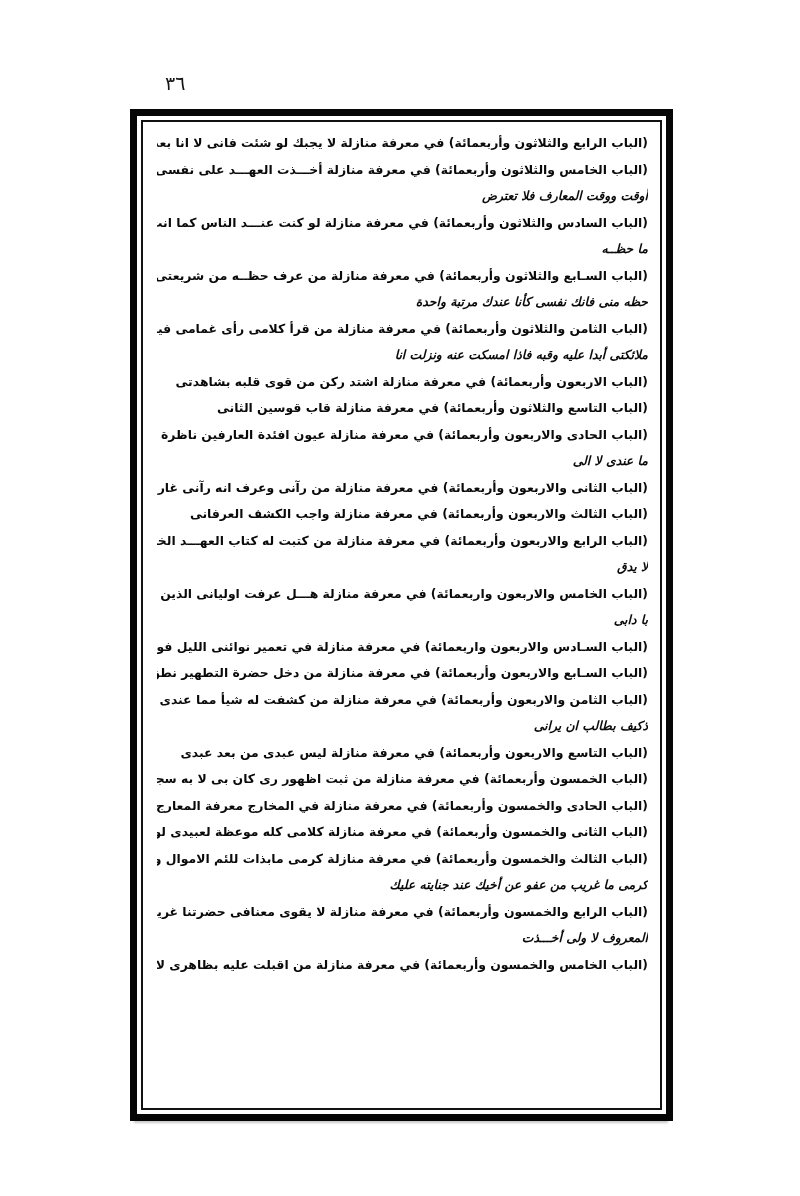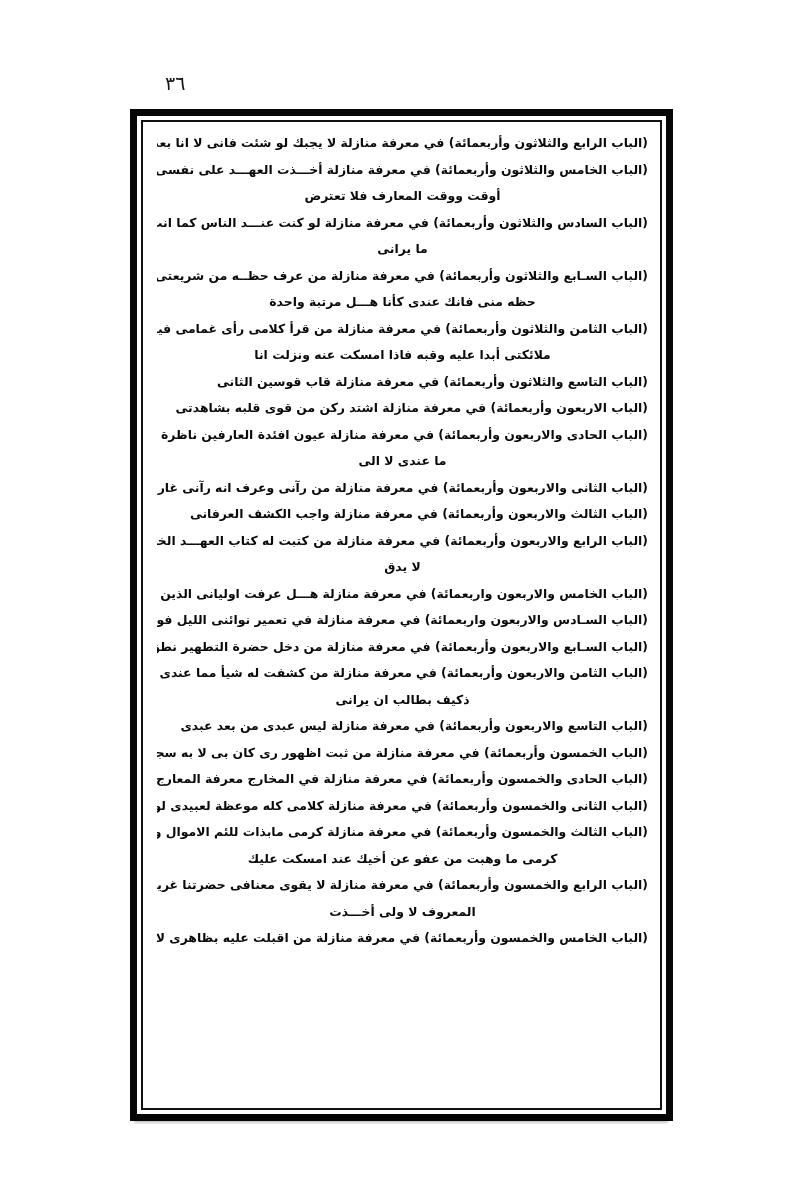--- a/index.html
+++ b/index.html
@@ -75,22 +75,23 @@
     line-height: 26.5px;
     height: 26.5px;
     white-space: nowrap;
     font-weight: 600;
     letter-spacing: -0.3px;
     overflow: hidden;
     text-overflow: clip;
   }
   
   .line.cont {
-    text-align: center;
+    text-align: right;
     direction: rtl;
+    font-style: italic;
   }
 
   
   .ink-shadow {
     position: absolute;
     left: 134px;
     top: 1118px;
     width: 534px;
     height: 5px;
     background: rgba(0,0,0,0.22);
@@ -104,44 +105,45 @@
 
 <div class="frame-outer">
   <div class="frame-inner">
 
     <div class="text-block">
 
       <div class="line">(الباب الرابع والثلاثون وأربعمائة) في معرفة منازلة لا يجبك لو شئت فانى لا انا بعد</div>
       <div class="line">(الباب الخامس والثلاثون وأربعمائة)  في معرفة منازلة أخـــذت العهـــد على نفسى وقتا</div>
       <div class="line cont">أوقت ووقت المعارف فلا تعترض</div>
       <div class="line">(الباب السادس والثلاثون وأربعمائة)  في معرفة منازلة لو كنت عنـــد الناس كما انت عندى</div>
-      <div class="line cont">ما يرانى</div>
+      <div class="line cont">ما حظــه</div>
       <div class="line">(الباب السـابع والثلاثون وأربعمائة)  في معرفة منازلة من عرف حظــه من شريعتى عرف</div>
-      <div class="line cont">حظه منى فانك عندى كأنا هـــل مرتبة واحدة</div>
+      <div class="line cont">حظه منى فانك نفسى كأنا عندك مرتبة واحدة</div>
       <div class="line">(الباب الثامن والثلاثون وأربعمائة) في معرفة منازلة من قرأ كلامى رأى غمامى فيها سرح</div>
       <div class="line cont">ملائكتى أبدا عليه وقبه فاذا امسكت عنه ونزلت انا</div>
+      <div class="line">(الباب الاربعون وأربعمائة) في معرفة منازلة اشتد ركن من قوى قلبه بشاهدتى</div>
       <div class="line">(الباب التاسع والثلاثون وأربعمائة) في معرفة منازلة قاب قوسين الثانى</div>
-      <div class="line">(الباب الاربعون وأربعمائة) في معرفة منازلة اشتد ركن من قوى قلبه بشاهدتى</div>
       <div class="line">(الباب الحادى والاربعون وأربعمائة)  في معرفة منازلة عيون افئدة العارفين ناظرة الى</div>
       <div class="line cont">ما عندى لا الى</div>
       <div class="line">(الباب الثانى والاربعون وأربعمائة)  في معرفة منازلة من رآنى وعرف انه رآنى غار آنى</div>
       <div class="line">(الباب الثالث والاربعون وأربعمائة) في معرفة منازلة واجب الكشف العرفانى</div>
       <div class="line">(الباب الرابع والاربعون وأربعمائة)  في معرفة منازلة من كتبت له كتاب العهـــد الخلاص</div>
       <div class="line cont">لا يدق</div>
       <div class="line">(الباب الخامس والاربعون واربعمائة)  في معرفة منازلة هـــل عرفت اوليانى الذين ادبتهم</div>
+      <div class="line cont">با دابى</div>
       <div class="line">(الباب السـادس والاربعون واربعمائة) في معرفة منازلة في تعمير نوائنى الليل فوائد الخيرات</div>
       <div class="line">(الباب السـابع والاربعون وأربعمائة) في معرفة منازلة من دخل حضرة التطهير نطق عنى</div>
       <div class="line">(الباب الثامن والاربعون وأربعمائة)  في معرفة منازلة من كشفت له شيأ مما عندى بمت</div>
       <div class="line cont">ذكيف بطالب ان يرانى</div>
       <div class="line">(الباب التاسع والاربعون وأربعمائة) في معرفة منازلة ليس عبدى من بعد عبدى</div>
       <div class="line">(الباب الخمسون وأربعمائة)  في معرفة منازلة من ثبت اظهور رى كان بى لا به سجانى كان به</div>
       <div class="line">(الباب الحادى والخمسون وأربعمائة)  في معرفة منازلة في المخارج  معرفة المعارج</div>
       <div class="line">(الباب الثانى والخمسون وأربعمائة)  في معرفة منازلة كلامى كله موعظة لعبيدى لو انعظوا</div>
       <div class="line">(الباب الثالث والخمسون وأربعمائة) في معرفة منازلة كرمى مابذات للئم الاموال وكرم</div>
-      <div class="line cont">كرمى ما وهبت من عفو عن أخيك عند امسكت عليك</div>
+      <div class="line cont">كرمى ما غريب من عفو عن أخيك عند جنايته عليك</div>
       <div class="line">(الباب الرابع والخمسون وأربعمائة)  في معرفة منازلة لا يقوى معنافى حضرتنا غريب وانما</div>
       <div class="line cont">المعروف لا ولى أخـــذت</div>
       <div class="line">(الباب الخامس والخمسون وأربعمائة) في معرفة منازلة من اقبلت عليه بظاهرى لا بـــه أبدا</div>
 
     </div>
   </div>
 </div>
 
 <div class="ink-shadow"></div>
 

